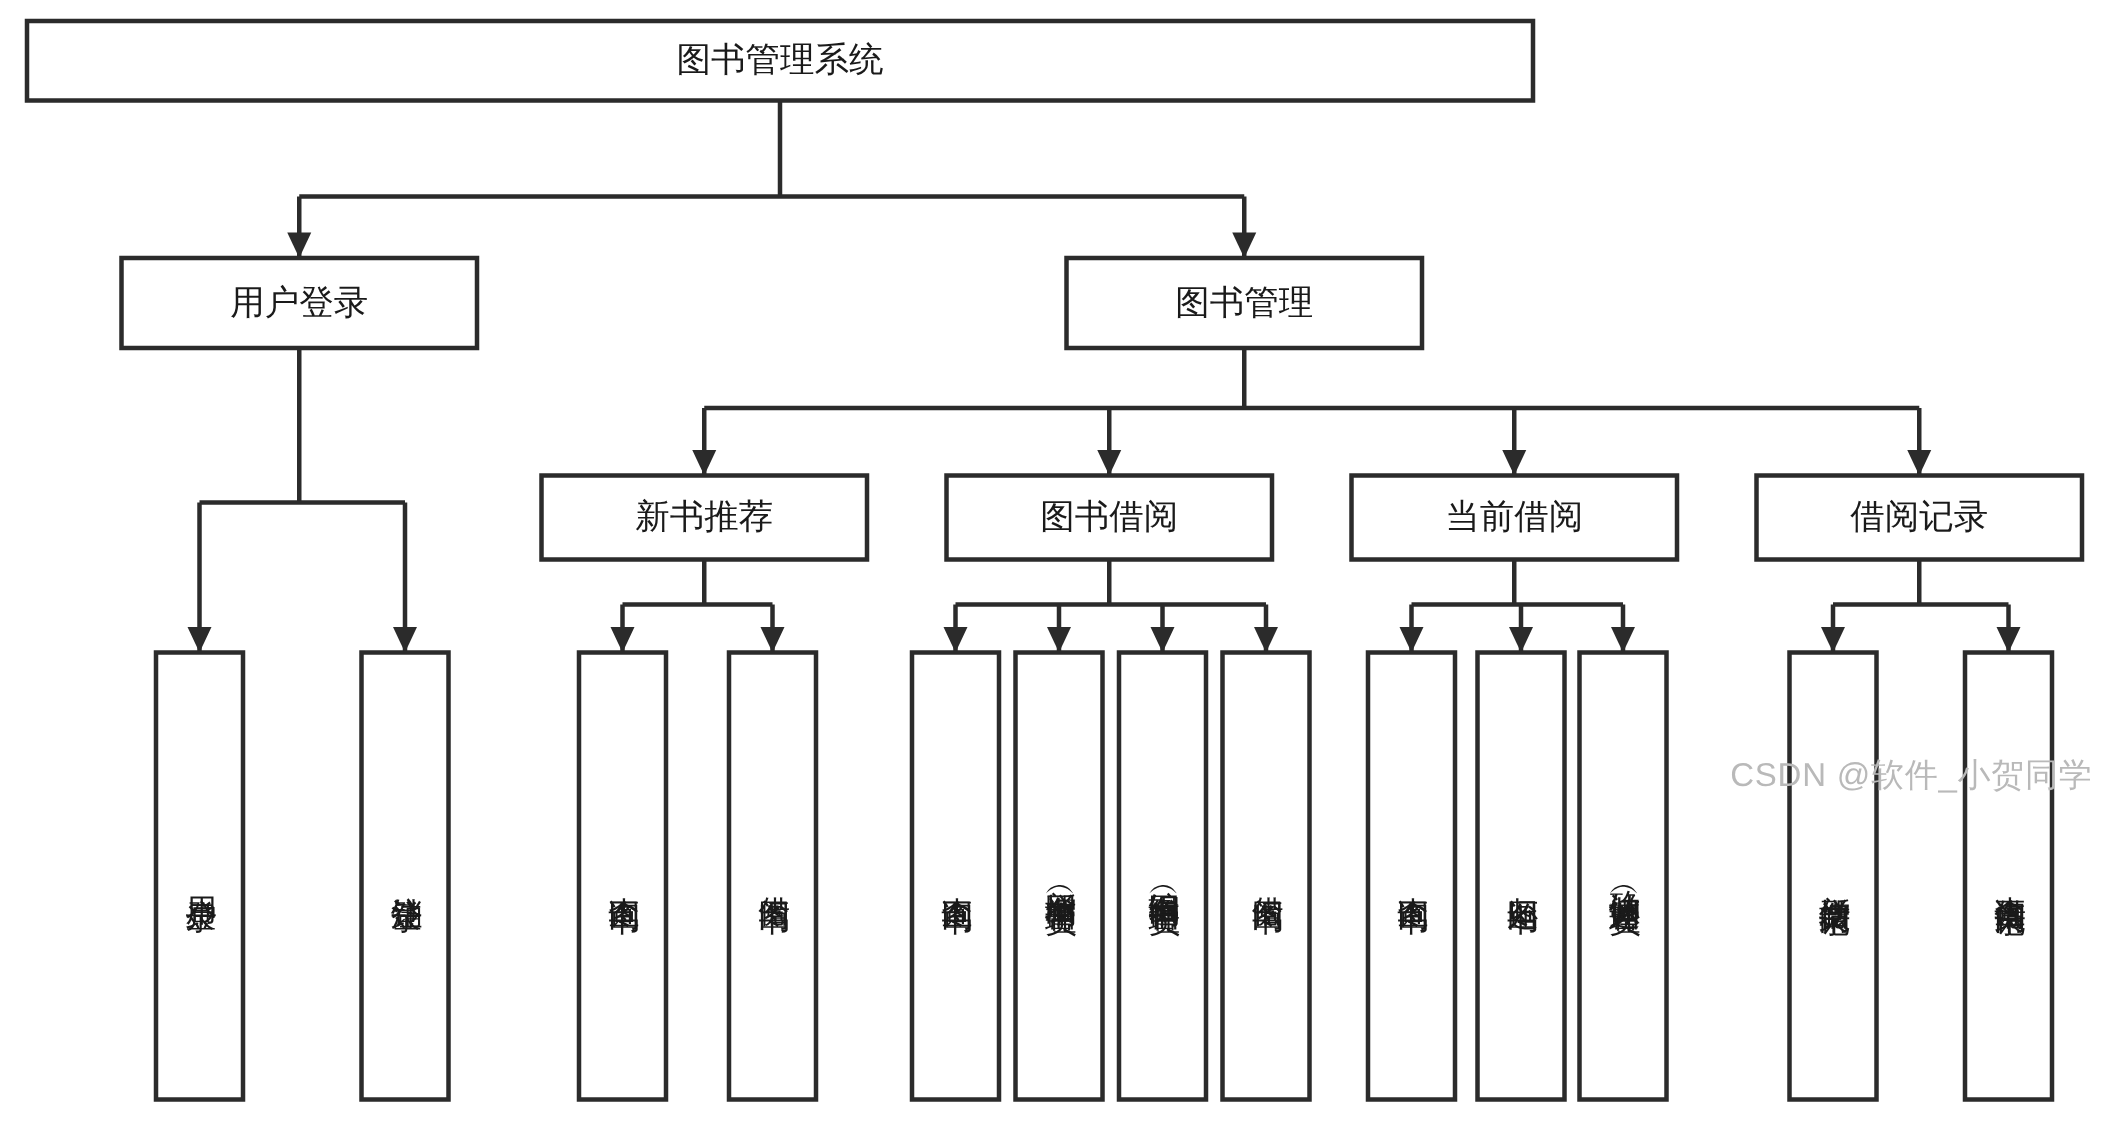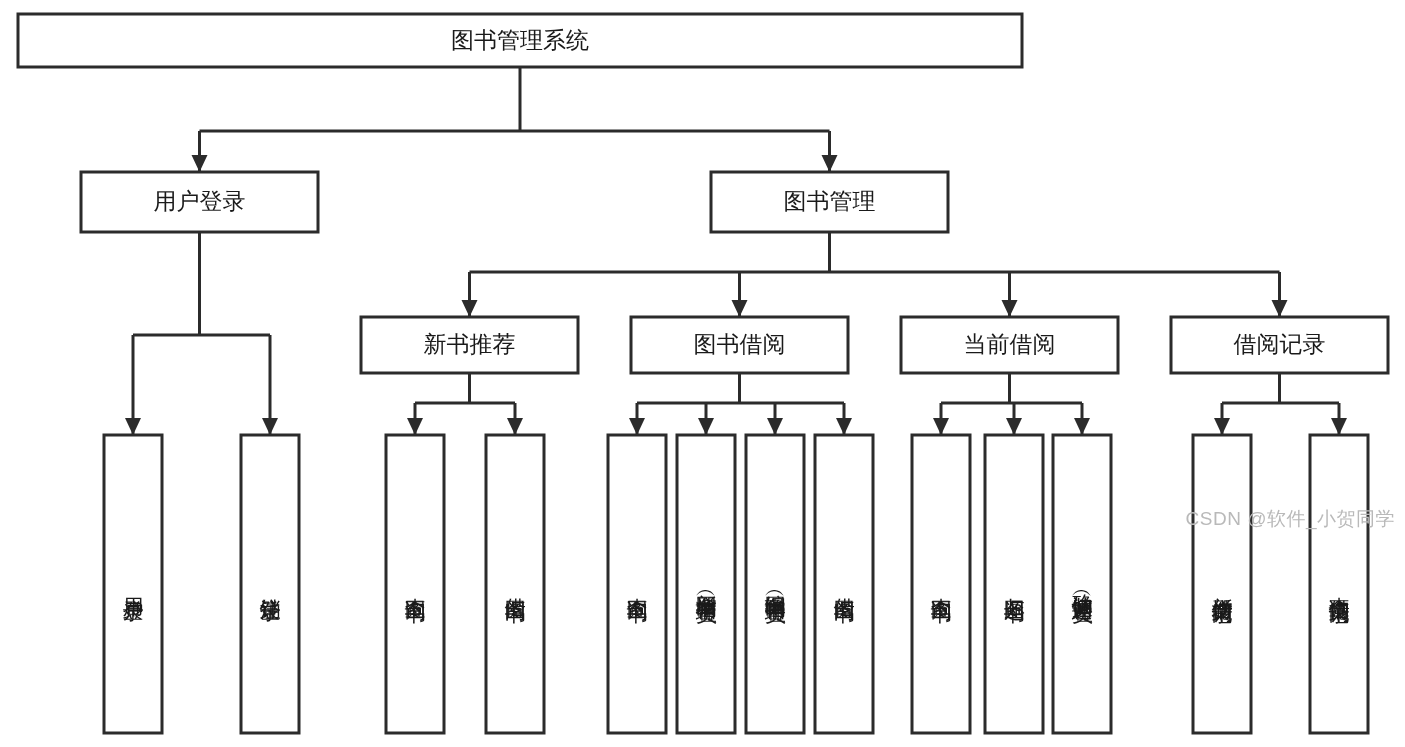--- a/index.html
+++ b/index.html
@@ -65,21 +65,21 @@
     justify-content: center;
     text-align: center;
     pointer-events: none;
     user-select: none;
   }
   .watermark {
     position: absolute;
     right: 10px;
     bottom: 4px;
     font-family: "Liberation Sans", "DejaVu Sans", sans-serif;
-    font-size: 19px;
+    font-size: 22px;
     color: #b9b9b9;
     letter-spacing: 0.5px;
     white-space: nowrap;
   }
 </style>
 </head>
 <body>
 
 <div id="diagram-root">
 

